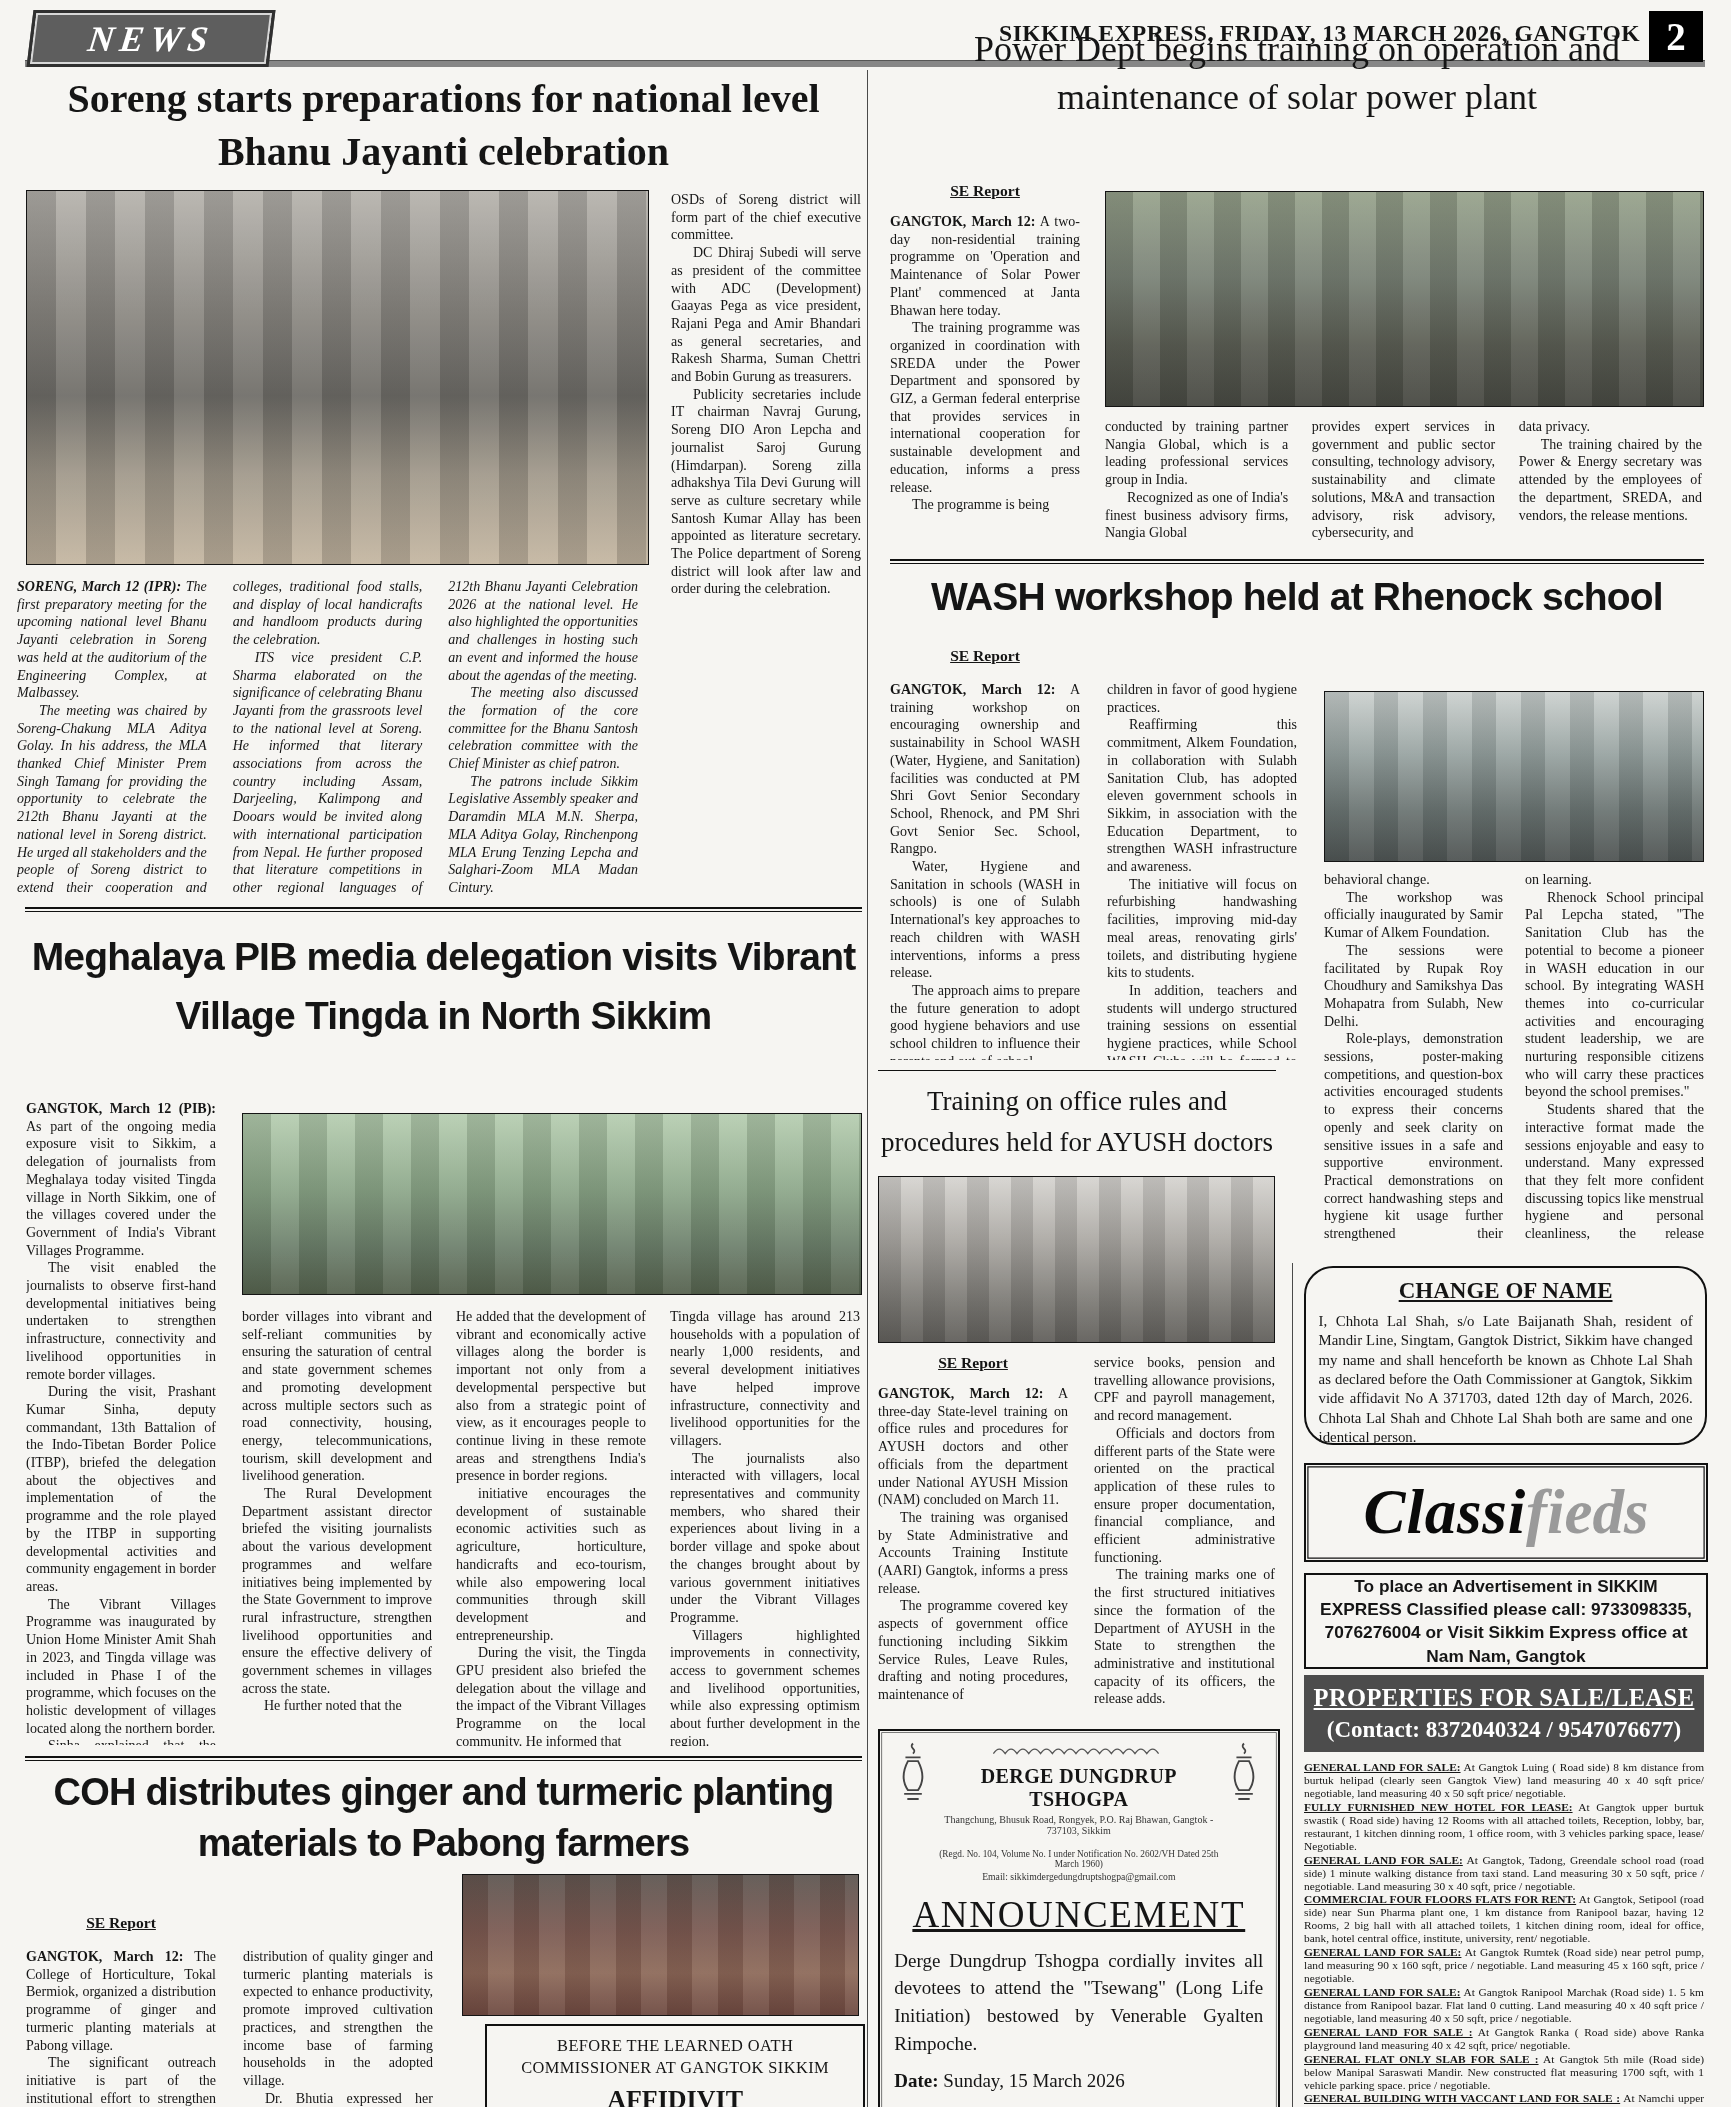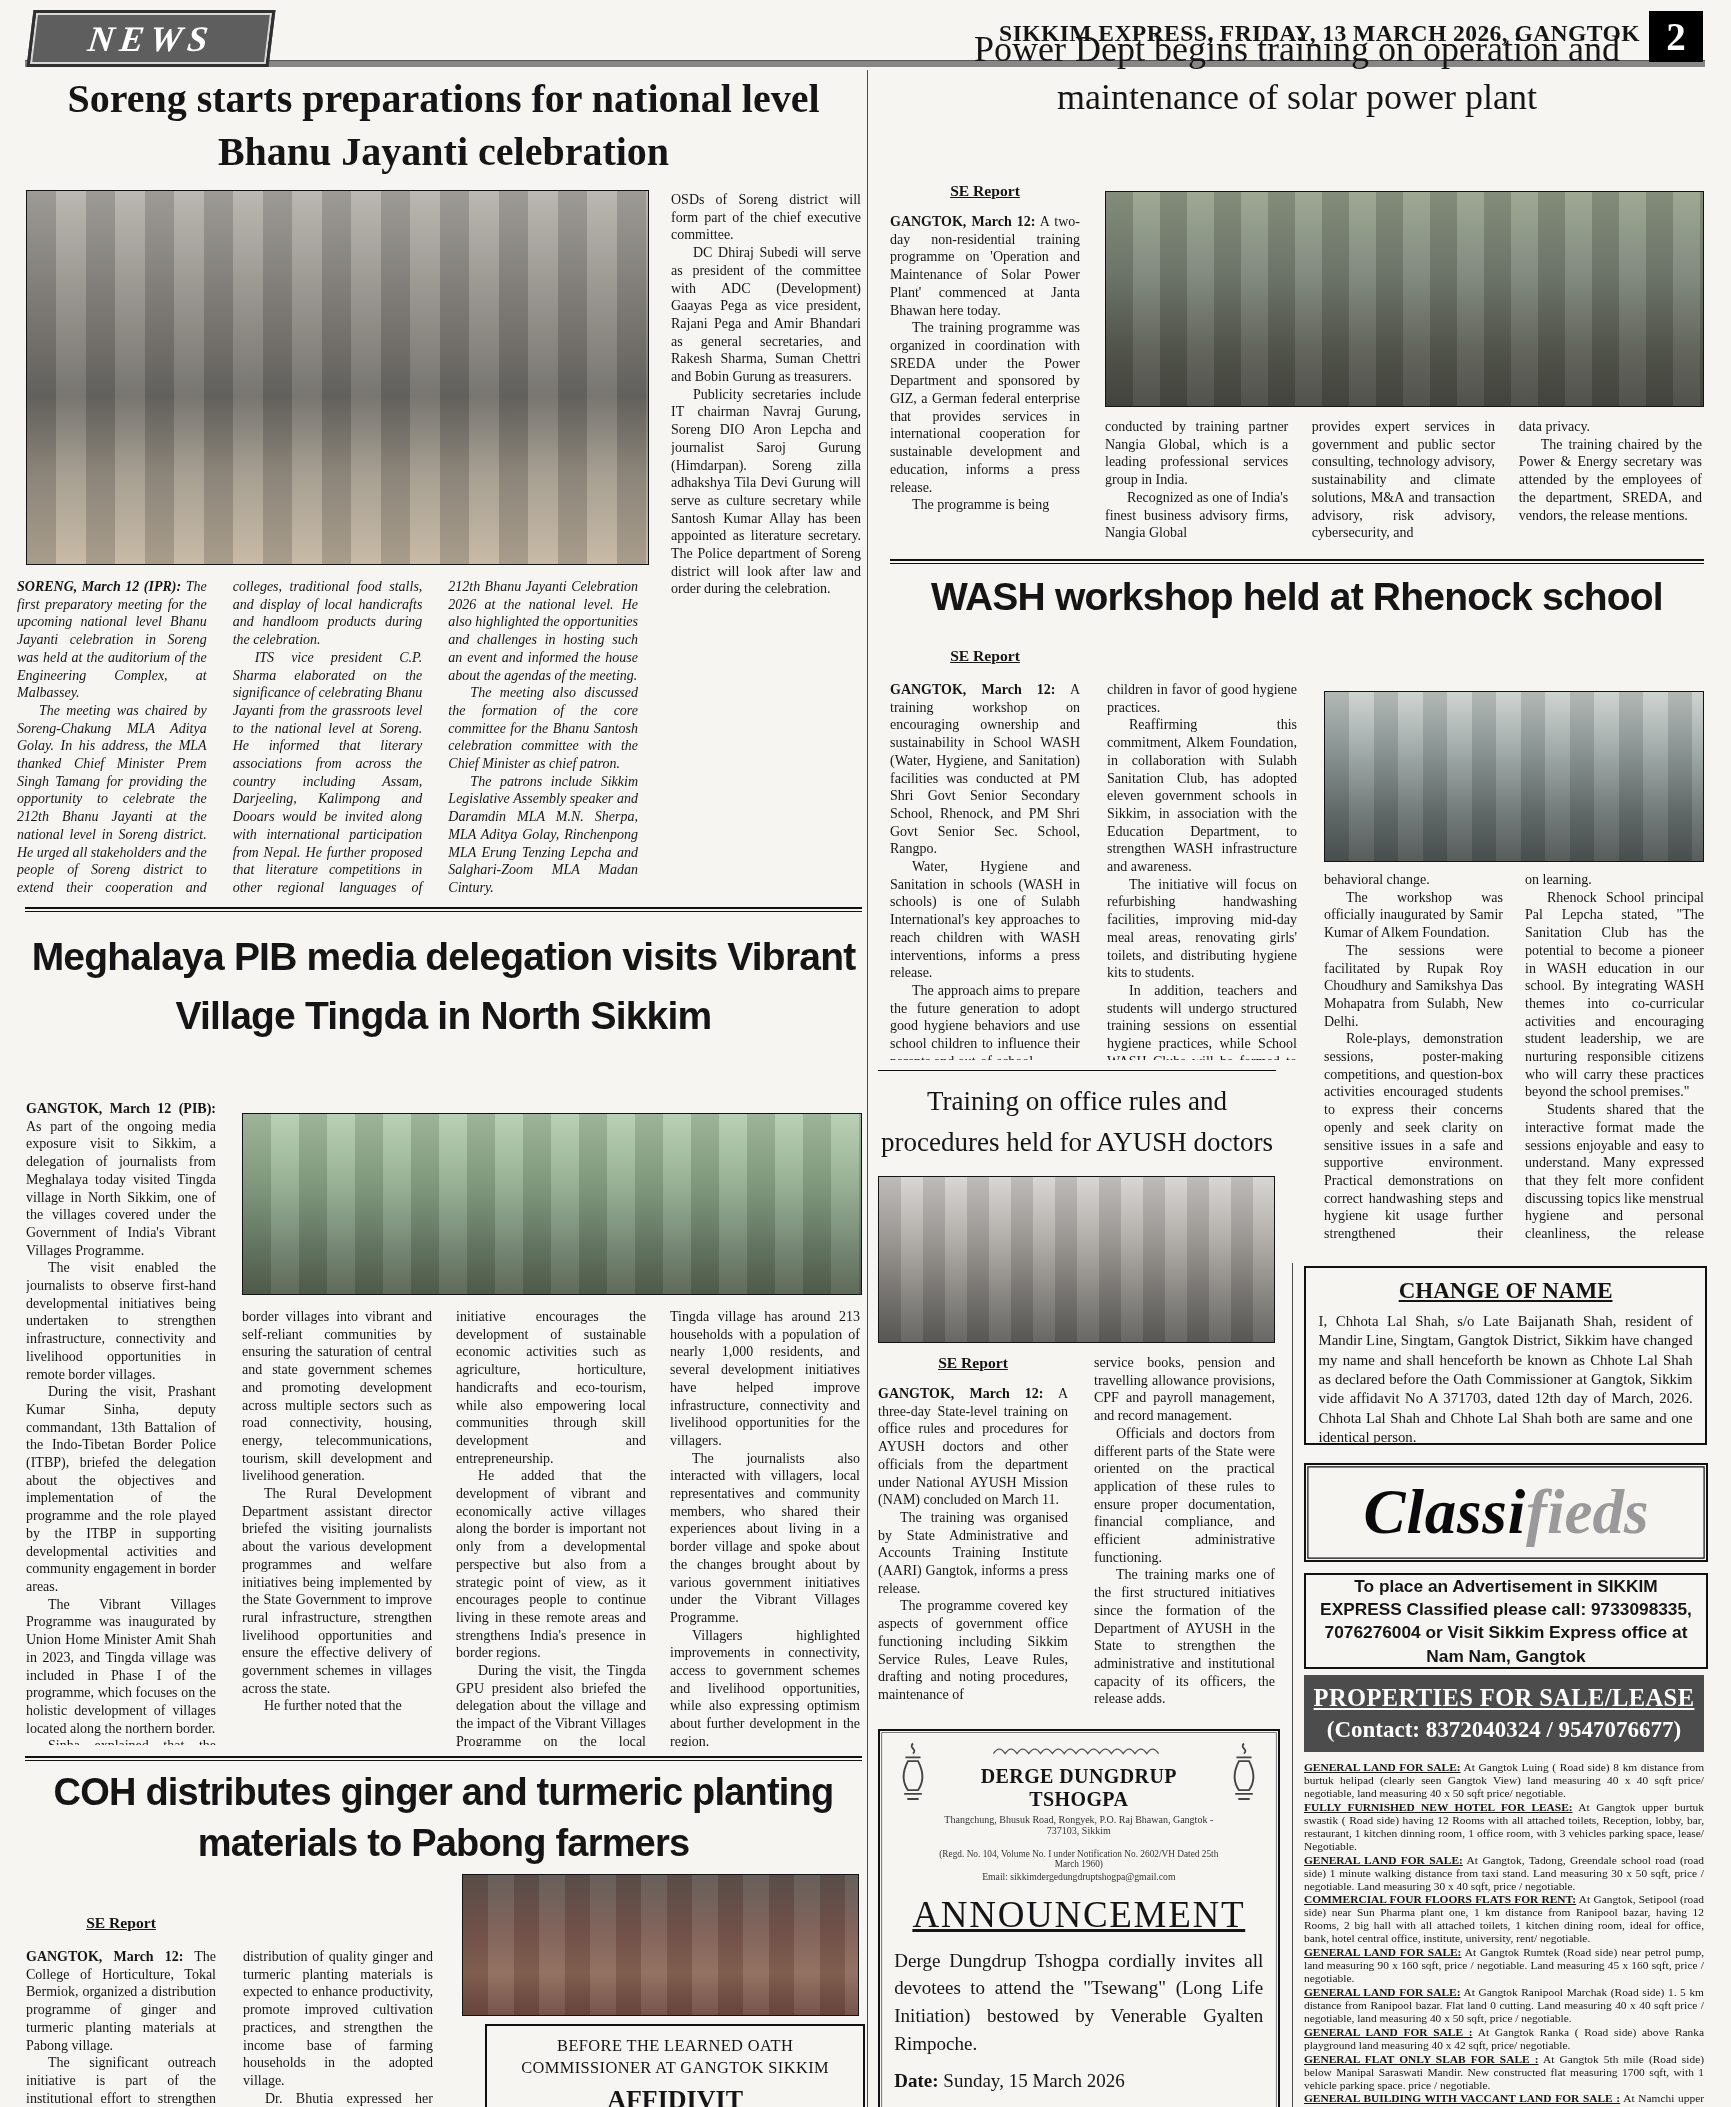--- a/index.html
+++ b/index.html
@@ -188,22 +188,22 @@
     <div class="abs photo" style="left:242px;top:1113px;width:618px;height:180px;background:
       repeating-linear-gradient(90deg, rgba(30,45,28,.16) 0 28px, rgba(255,255,255,.05) 28px 56px),
       linear-gradient(180deg,#b7ceb2 0%,#8fa98c 42%,#6d7f6c 76%,#57624f 100%);"></div>
     <div class="abs cols story" style="left:242px;top:1308px;width:618px;height:438px;gap:24px;">
         <div class="col">
           <p>border villages into vibrant and self-reliant communities by ensuring the saturation of central and state government schemes and promoting development across multiple sectors such as road connectivity, housing, energy, telecommunications, tourism, skill development and livelihood generation.</p>
           <p>The Rural Development Department assistant director briefed the visiting journalists about the various development programmes and welfare initiatives being implemented by the State Government to improve rural infrastructure, strengthen livelihood opportunities and ensure the effective delivery of government schemes in villages across the state.</p>
           <p>He further noted that the</p>
         </div>
         <div class="col">
+          <p>He added that the development of vibrant and economically active villages along the border is important not only from a developmental perspective but also from a strategic point of view, as it encourages people to continue living in these remote areas and strengthens India's presence in border regions.</p>
           <p>initiative encourages the development of sustainable economic activities such as agriculture, horticulture, handicrafts and eco-tourism, while also empowering local communities through skill development and entrepreneurship.</p>
-          <p>He added that the development of vibrant and economically active villages along the border is important not only from a developmental perspective but also from a strategic point of view, as it encourages people to continue living in these remote areas and strengthens India's presence in border regions.</p>
           <p>During the visit, the Tingda GPU president also briefed the delegation about the village and the impact of the Vibrant Villages Programme on the local community. He informed that</p>
         </div>
         <div class="col">
           <p>Tingda village has around 213 households with a population of nearly 1,000 residents, and several development initiatives have helped improve infrastructure, connectivity and livelihood opportunities for the villagers.</p>
           <p>The journalists also interacted with villagers, local representatives and community members, who shared their experiences about living in a border village and spoke about the changes brought about by various government initiatives under the Vibrant Villages Programme.</p>
           <p>Villagers highlighted improvements in connectivity, access to government schemes and livelihood opportunities, while also expressing optimism about further development in the region.</p>
         </div>
       </div>
   </div>
 
@@ -219,21 +219,21 @@
         <p>The training was organised by State Administrative and Accounts Training Institute (AARI) Gangtok, informs a press release.</p>
         <p>The programme covered key aspects of government office functioning including Sikkim Service Rules, Leave Rules, drafting and noting procedures, maintenance of</p>
       </div>
     <div class="abs story" style="left:1094px;top:1354px;width:181px;height:366px;">
         <p>service books, pension and travelling allowance provisions, CPF and payroll management, and record management.</p>
         <p>Officials and doctors from different parts of the State were oriented on the practical application of these rules to ensure proper documentation, financial compliance, and efficient administrative functioning.</p>
         <p>The training marks one of the first structured initiatives since the formation of the Department of AYUSH in the State to strengthen the administrative and institutional capacity of its officers, the release adds.</p>
       </div>
   </div>
 
-  <div class="abs conbox" style="left:1304px;top:1266px;width:374px;height:160px;">
+  <div class="abs conbox" style="left:1304px;top:1266px;width:374px;height:160px;border-radius:29px;">
     <h3>CHANGE OF NAME</h3>
     <div class="txt">I, Chhota Lal Shah, s/o Late Baijanath Shah, resident of Mandir Line, Singtam, Gangtok District, Sikkim have changed my name and shall henceforth be known as Chhote Lal Shah as declared before the Oath Commissioner at Gangtok, Sikkim vide affidavit No A 371703, dated 12th day of March, 2026. Chhota Lal Shah and Chhote Lal Shah both are same and one identical person.</div>
   </div>
 
   <div>
     <div class="abs cl-masthead" style="left:1304px;top:1463px;width:400px;height:95px;">
       <span class="a">Classi</span>
         <span class="b">fieds</span>
     </div>
     <div class="abs cl-advert" style="left:1304px;top:1573px;width:378px;height:84px;">

